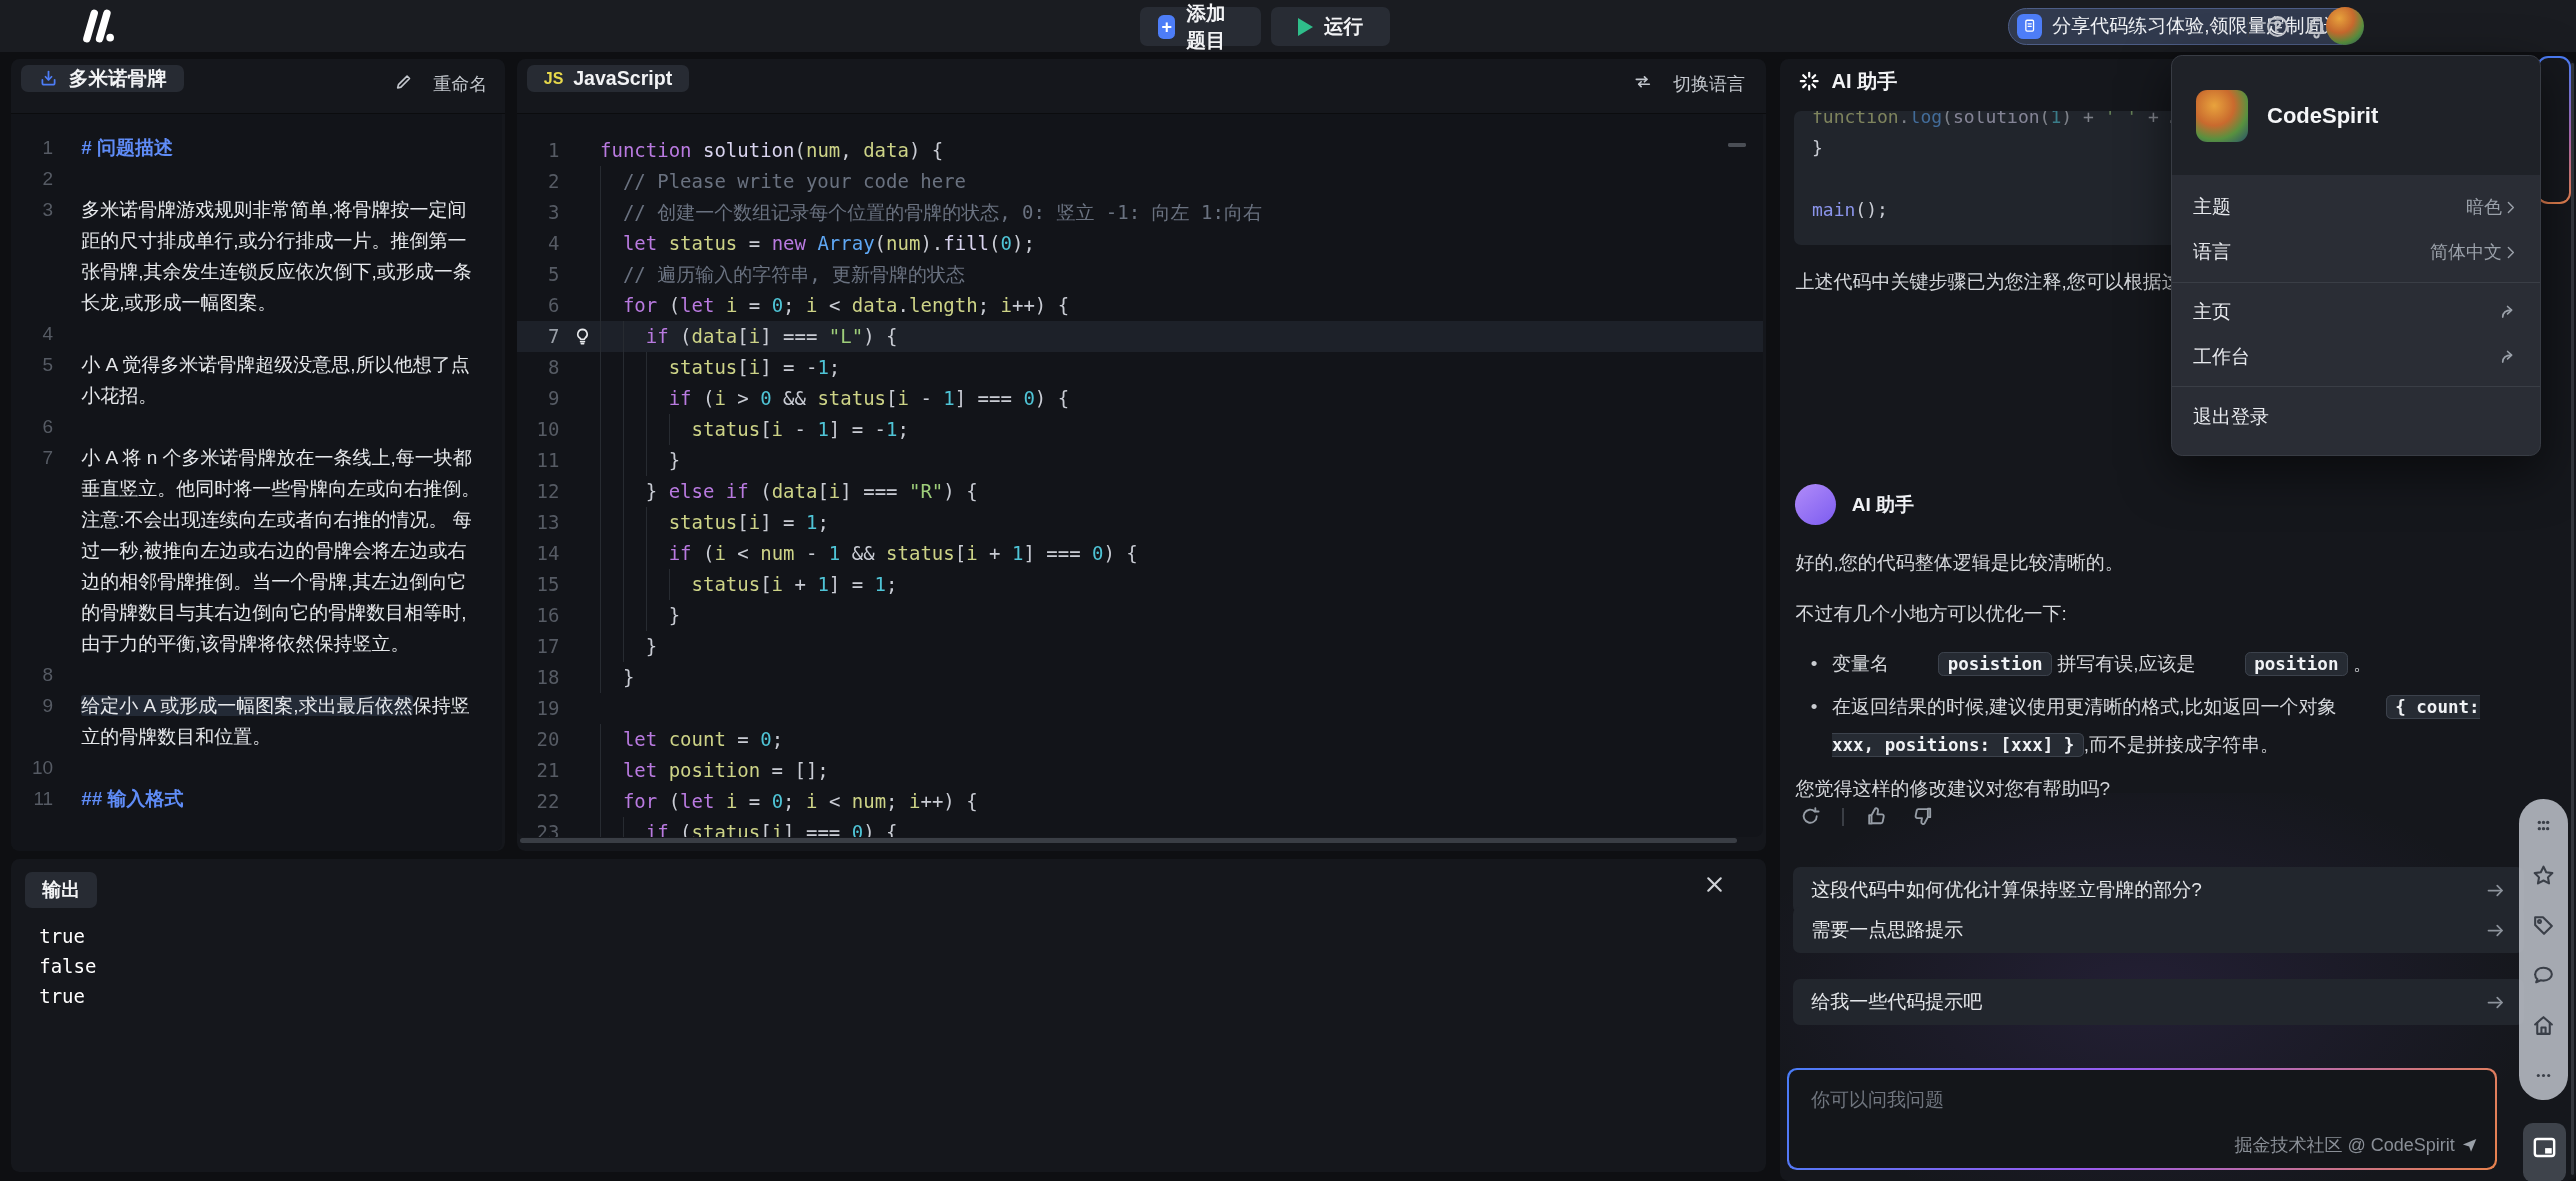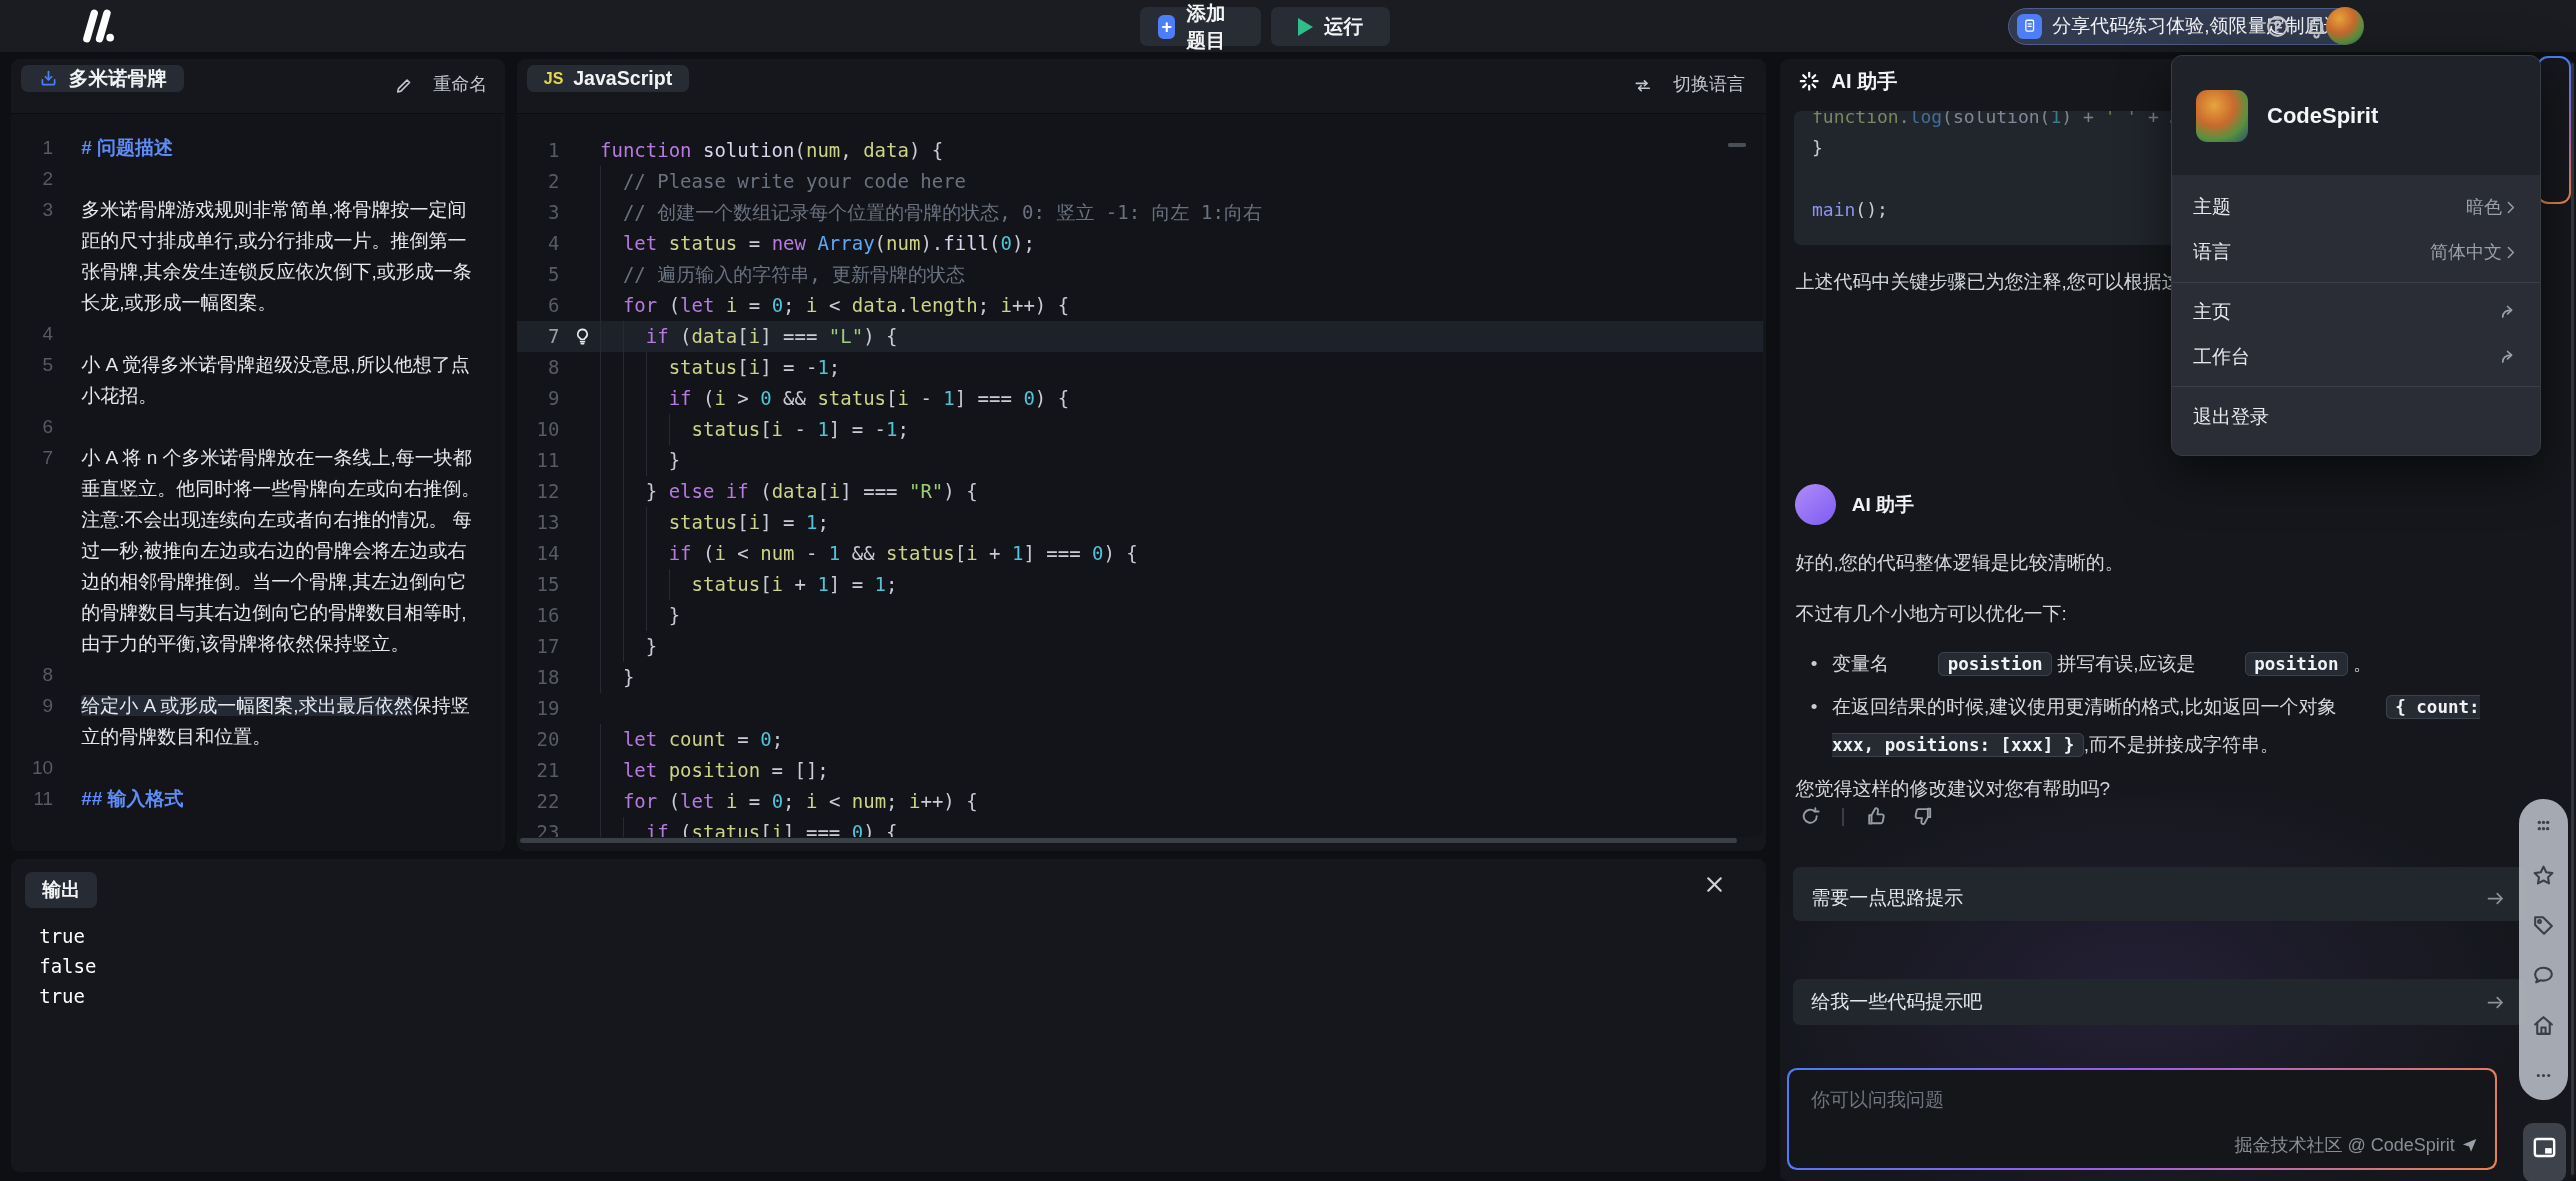--- a/index.html
+++ b/index.html
@@ -30,21 +30,21 @@
 
   
   .panel{position:absolute;background:#15171c;border-radius:8.4px;}
   #panel-problem{left:11.2px;top:59px;width:494px;height:792px;}
   #panel-editor{left:517px;top:59px;width:1249px;height:792px;}
   #panel-output{left:11.2px;top:859px;width:1755px;height:313px;}
   #panel-ai{left:1780px;top:59px;width:796px;height:1122px;overflow:hidden;}
   .panel-head{position:absolute;left:0;top:0;right:0;height:55px;border-bottom:0.7px solid #0b0c0e;}
   .tab-pill{position:absolute;left:9.8px;top:6.3px;height:27px;background:#272b33;border-radius:7px;display:flex;align-items:center;
     gap:9.8px;padding:0 17px;font-size:19.6px;font-weight:700;color:#f2f3f5;cursor:pointer;}
-  .head-action{position:absolute;top:12.6px;display:flex;align-items:flex-end;gap:20px;font-size:18px;color:#c3c7cd;cursor:pointer;}
+  .head-action{position:absolute;top:12.6px;display:flex;align-items:flex-start;gap:20px;font-size:18px;color:#c3c7cd;cursor:pointer;}
 
   
   #md-lines{position:absolute;left:0;top:55px;right:2.8px;bottom:0;padding-top:17.5px;overflow:hidden;background:#121419;border-radius:0 0 8.4px 8.4px;}
   .md-row{display:flex;font-size:19px;line-height:31px;}
   .md-num{width:70px;flex:0 0 70px;text-align:right;padding-right:28px;color:#565b64;user-select:none;}
   .md-text{flex:1;padding-right:17px;word-break:break-all;}
   .md-h{color:#5f8cf7;font-weight:700;}
   .md-hl{background:#232a36;border-radius:2.8px;}
 
   
@@ -86,21 +86,21 @@
   .bullet::before{content:"•";position:absolute;left:2.8px;color:#c9ccd1;}
   #bullet-1{top:586px;} #bullet-2{top:629px;}
   .chip{font-family:"DejaVu Sans Mono","Liberation Mono",monospace;background:#262b33;border:0.7px solid #3c424c;border-radius:5.6px;
     padding:1.4px 8.4px;font-size:17.5px;color:#f0f2f5;font-weight:700;margin-left:44px;}
   #msg-actions{position:absolute;left:15.4px;top:743px;display:flex;align-items:center;gap:18px;color:#969da6;font-size:22.4px;}
   .act-btn{width:29px;height:29px;display:flex;align-items:center;justify-content:center;cursor:pointer;}
   .act-div{width:1.4px;height:18px;background:#3a3e45;}
   .sugg{position:absolute;left:13.3px;width:731px;height:46px;background:#22262d;border-radius:7px;display:flex;align-items:center;
     padding:0 18px;font-size:19px;color:#e5e7ea;cursor:pointer;}
   .sugg .arr{margin-left:auto;color:#8d939c;font-size:21px;}
-  #sugg-0{top:808px;} #sugg-1{top:816px;} #sugg-2{top:920px;}
+  #sugg-0{top:808px;} #sugg-1{top:848px;} #sugg-2{top:920px;}
   #ai-input{position:absolute;left:7px;top:1009px;width:710px;height:102px;border-radius:9.8px;padding:1.7px;
     background:linear-gradient(115deg,#4a7df8,#9b5cf0 45%,#e8824e);cursor:text;}
   #ai-input .inner{width:100%;height:100%;background:#14161a;border-radius:8.4px;position:relative;}
   #ai-placeholder{position:absolute;left:22.4px;top:17px;font-size:19px;color:#70767f;}
   #watermark{position:absolute;right:15.4px;bottom:11.2px;font-size:18px;color:#8a8f97;display:flex;align-items:center;gap:5.6px;}
 
   
   #dropdown{position:absolute;left:2171px;top:55px;width:370px;height:401px;background:#2a2d35;border:0.7px solid #383c44;
     border-radius:11.2px;box-shadow:0 17px 49px rgba(0,0,0,.55);z-index:50;overflow:hidden;}
   #dd-user{height:119px;background:#1f2228;display:flex;align-items:center;gap:19px;padding:0 24px;}

